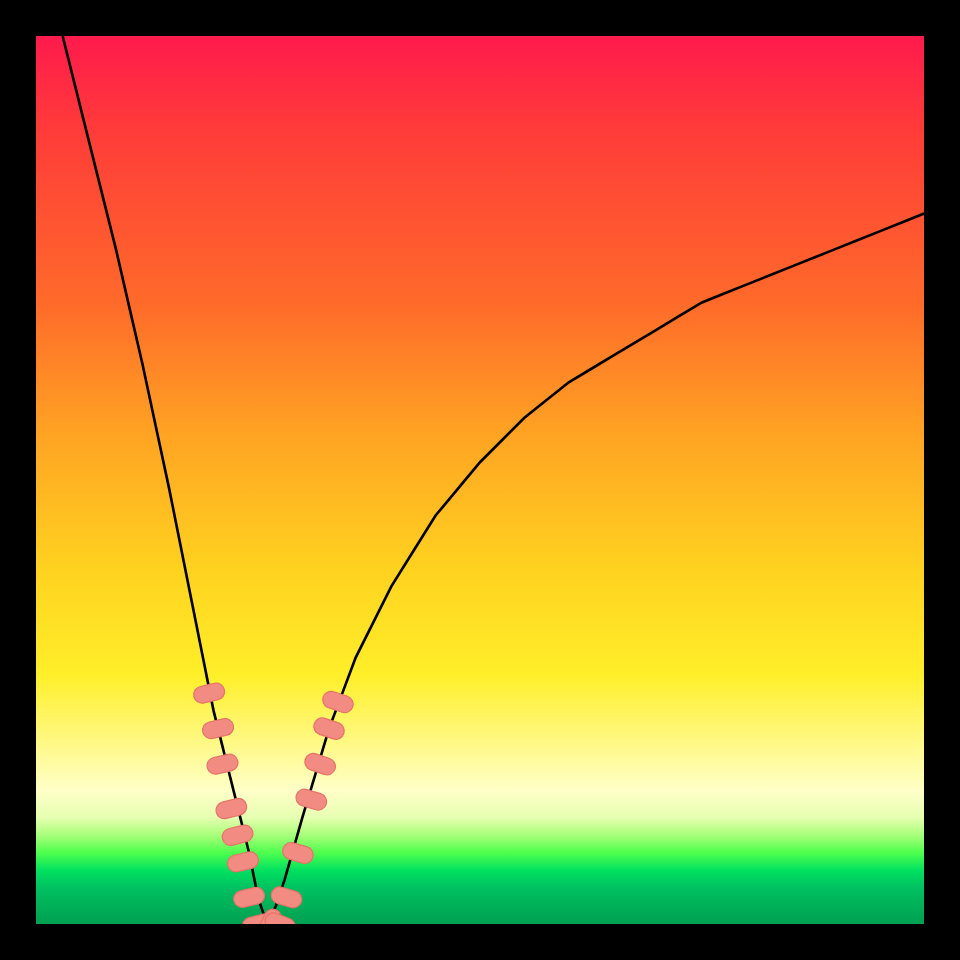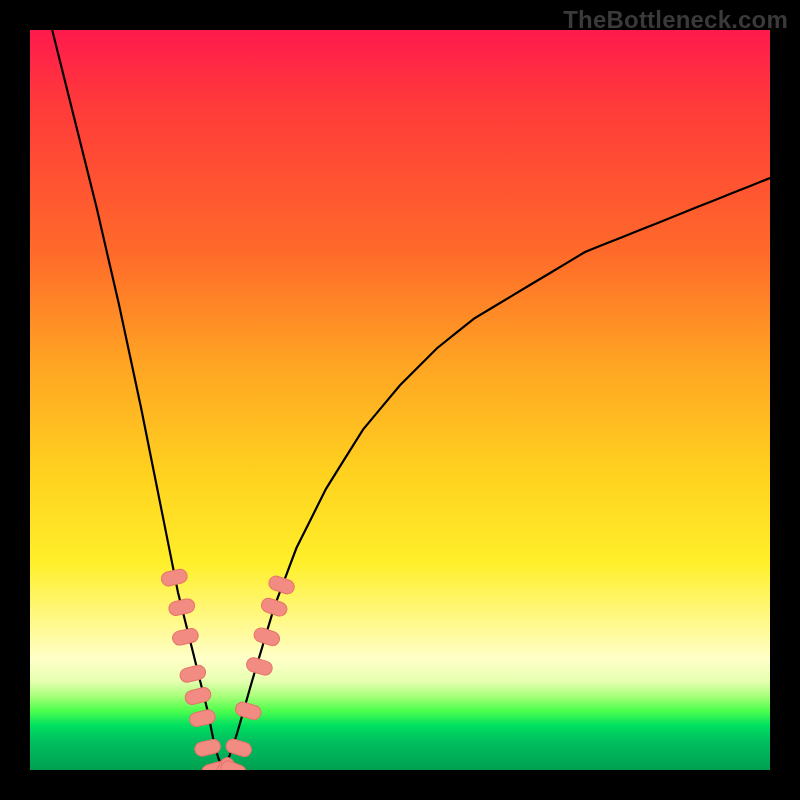--- a/index.html
+++ b/index.html
@@ -82,15 +82,14 @@
           <rect x="201.7" y="704.8" width="14" height="26" rx="7" ry="7" fill="#f28b82" stroke="#e57368" stroke-width="1" transform="rotate(-73.3 208.7 717.8)"></rect>
           <rect x="211.3" y="667.8" width="14" height="26" rx="7" ry="7" fill="#f28b82" stroke="#e57368" stroke-width="1" transform="rotate(-73.6 218.3 680.8)"></rect>
           <rect x="222.4" y="623.4" width="14" height="26" rx="7" ry="7" fill="#f28b82" stroke="#e57368" stroke-width="1" transform="rotate(-73.6 229.4 636.4)"></rect>
           <rect x="229.8" y="593.8" width="14" height="26" rx="7" ry="7" fill="#f28b82" stroke="#e57368" stroke-width="1" transform="rotate(-71.6 236.8 606.8)"></rect>
           <rect x="237.2" y="564.2" width="14" height="26" rx="7" ry="7" fill="#f28b82" stroke="#e57368" stroke-width="1" transform="rotate(-71.6 244.2 577.2)"></rect>
           <rect x="244.6" y="542.0" width="14" height="26" rx="7" ry="7" fill="#f28b82" stroke="#e57368" stroke-width="1" transform="rotate(-71.6 251.6 555.0)"></rect>
         </g>
     </svg>
   </div>
 
-  <div class="watermark">TheBottleneck.com</div>
 
 </div>
 
 </body></html>

